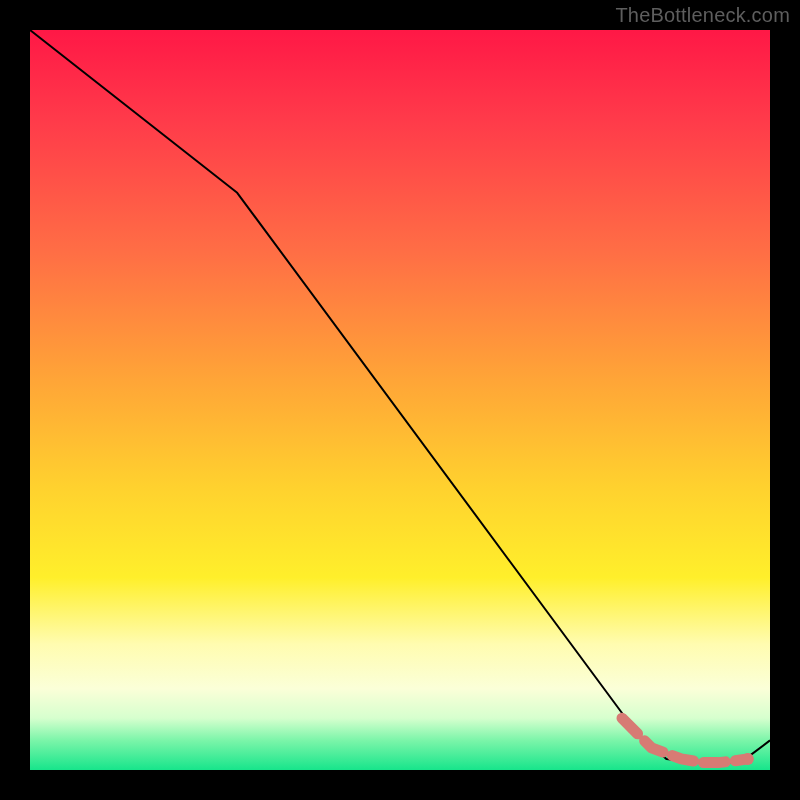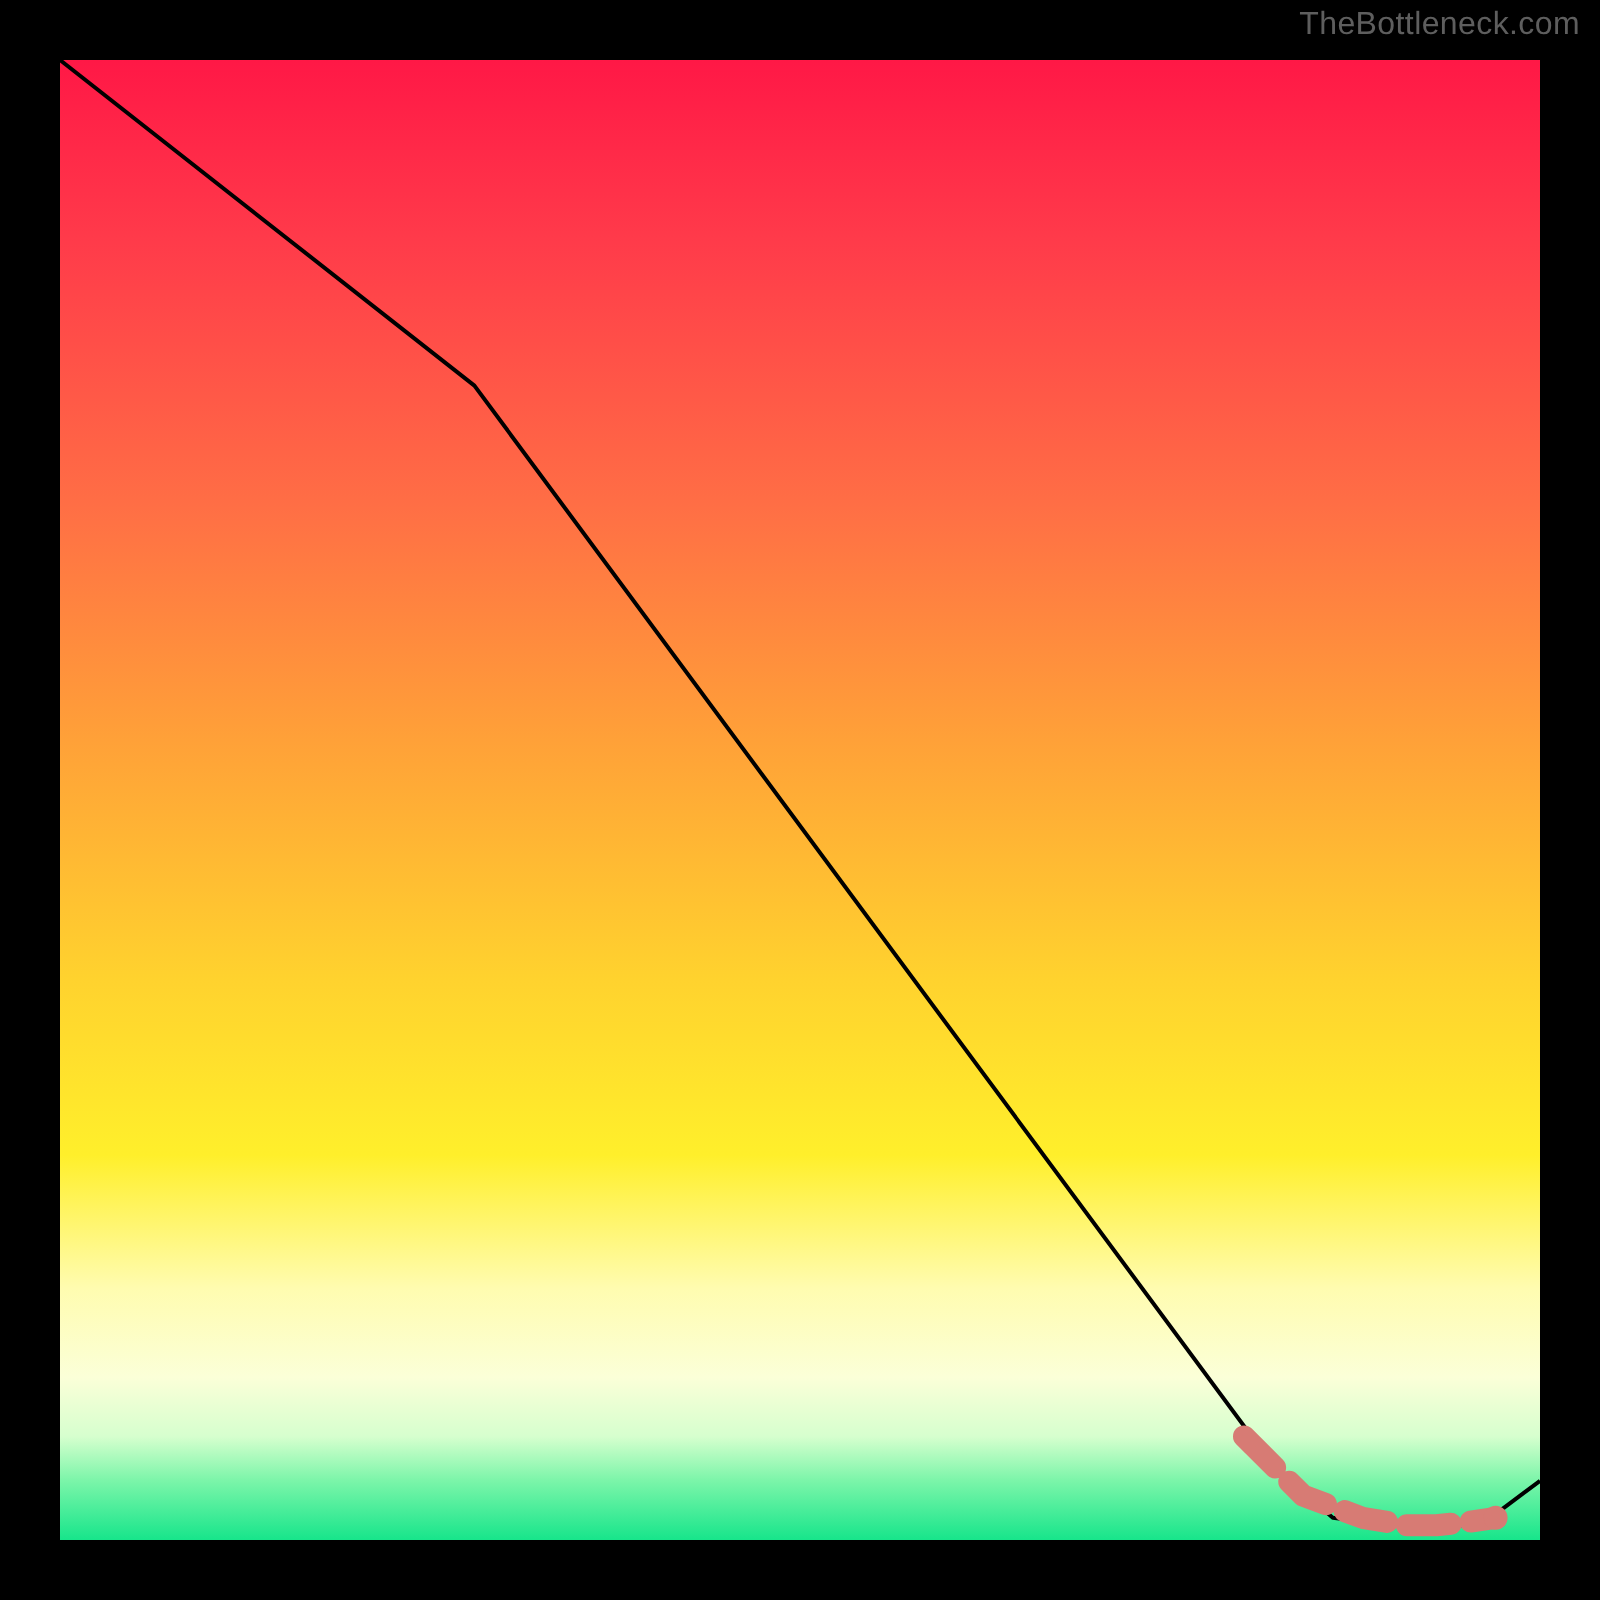--- a/index.html
+++ b/index.html
@@ -39,21 +39,21 @@
       #d6ffce 93%,
       #7bf5a9 96%,
       #17e58b 100%
     );
   }
   .watermark {
     position: absolute;
     top: 4px;
     right: 10px;
     color: #5e5e5e;
-    font-size: 16px;
+    font-size: 20px;
     font-weight: 500;
     letter-spacing: 0.2px;
     user-select: none;
   }
   svg.overlay {
     position: absolute;
     left: 0;
     top: 0;
     width: 800px;
     height: 800px;

